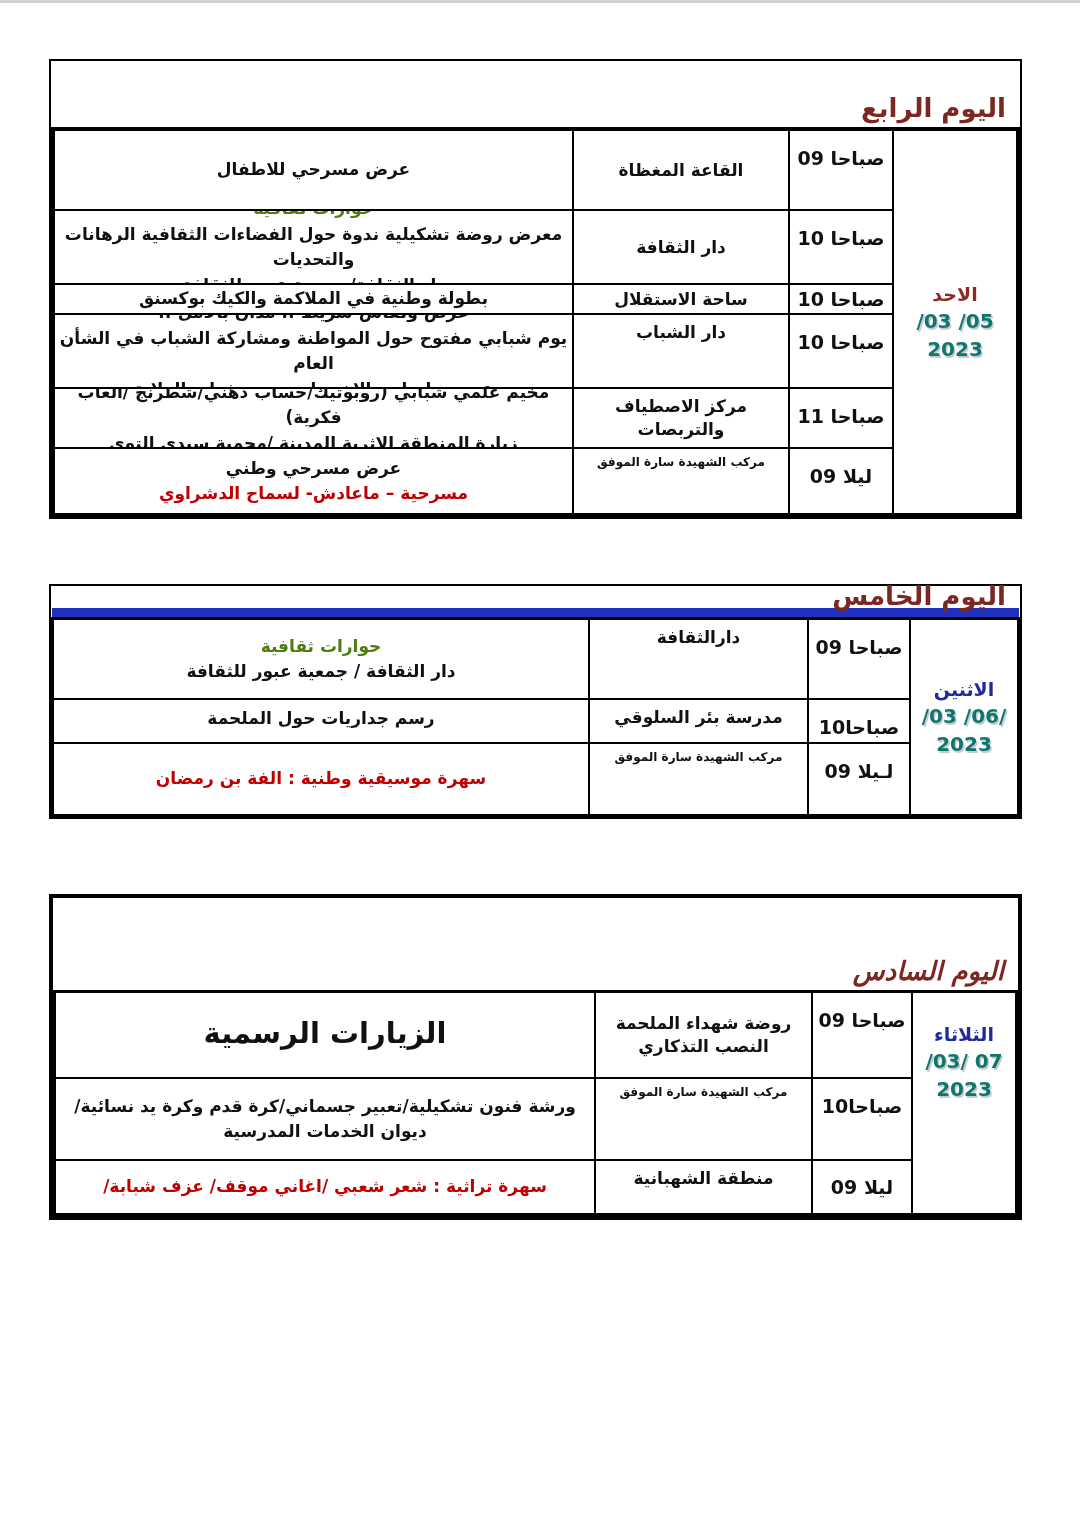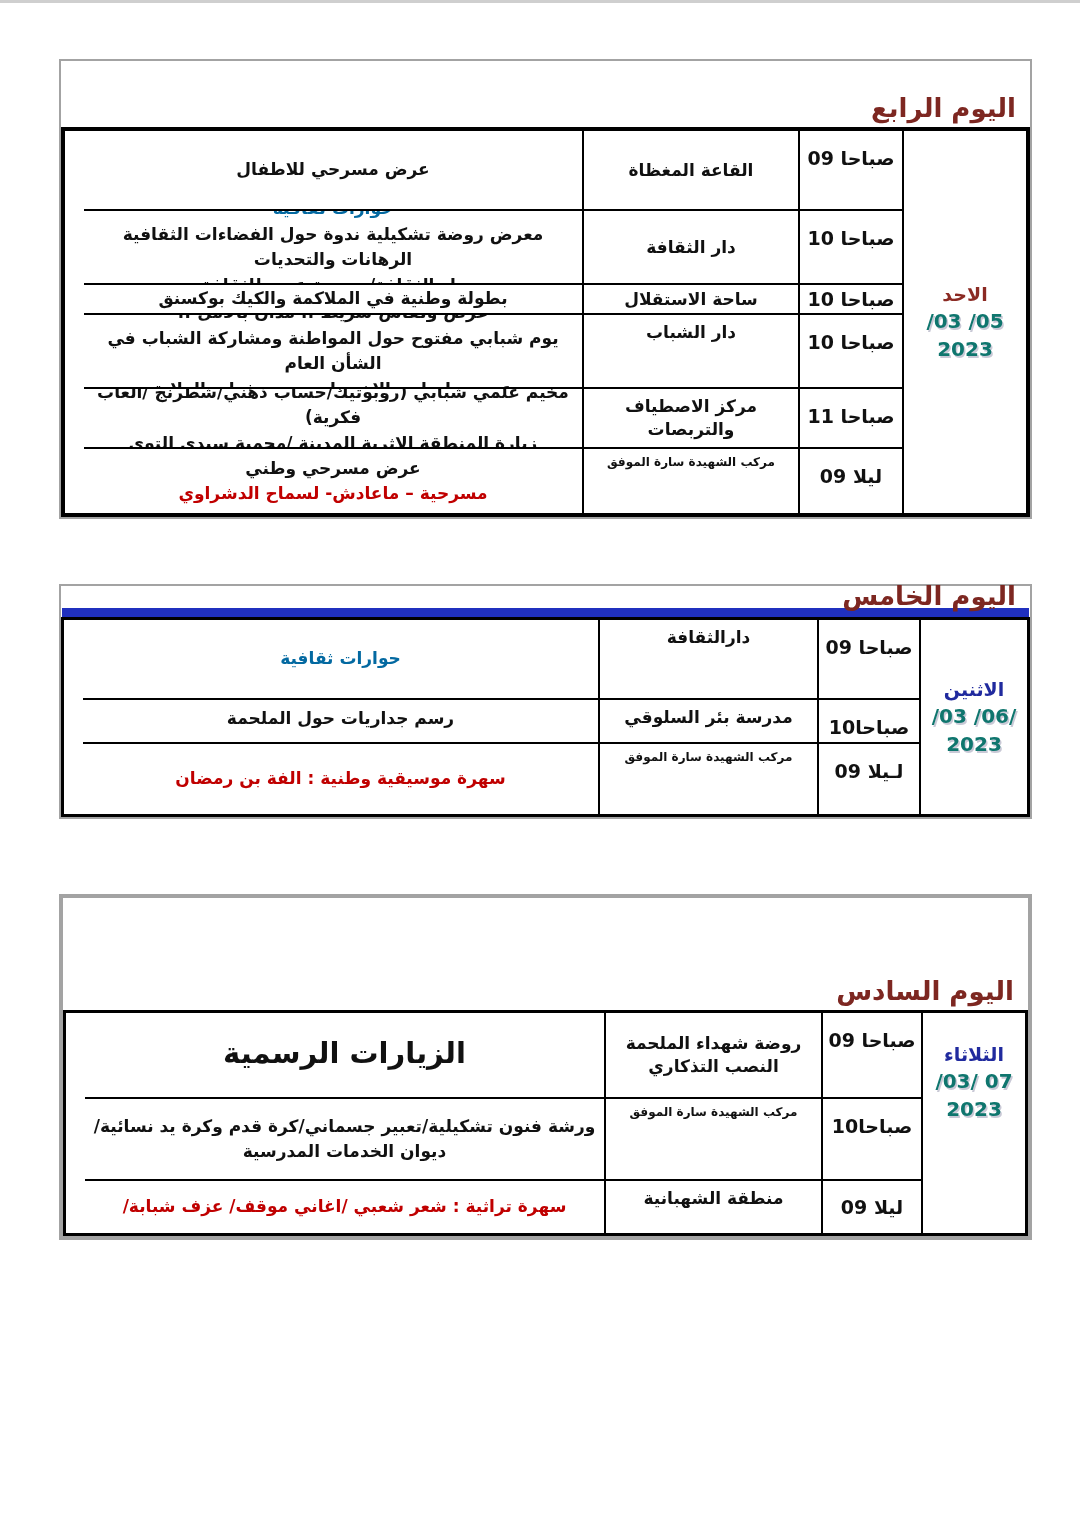--- a/index.html
+++ b/index.html
@@ -8,43 +8,43 @@
     width:1080px;height:1528px;
     margin:0 auto;
     background:#ffffff;
     border-top:3px solid #cfcfcf;
     font-family:"DejaVu Sans", sans-serif;
     direction:rtl;
     box-sizing:border-box;
   }
   .table-wrap{
     position:absolute;
-    right:48px;
+    right:58px;
     width:973px;
-    border:2px solid #a3a3a3;
+    border:2px solid #000000;
     box-sizing:border-box;
     background:#fff;
   }
   .table-wrap.t1{top:56px;}
   .table-wrap.t2{top:581px;}
   .table-wrap.t3{top:891px;border-width:4px;}
 
   .title-row{
     display:flex;
     align-items:flex-end;
     justify-content:flex-start;
     padding:2px 14px 4px 14px;
     box-sizing:border-box;
     font-weight:bold;
     font-size:26px;
     color:#7d2721;
   }
   .t1 .title-row{height:66px;}
   .t2 .title-row{height:22px;align-items:center;}
-  .t3 .title-row{height:112px;}
+  .t3 .title-row{height:92px;font-style:italic;}
 
   .blue-bar{height:9px;background:#2030bf;margin:0 1px;}
 
   .body-grid{
     display:grid;
     direction:rtl;
     border:4px solid #000;
     box-sizing:content-box;
   }
   .t2 .body-grid{border-width:3px;}
@@ -65,30 +65,30 @@
     overflow:hidden;
     box-sizing:border-box;
     padding:2px 4px;
     font-weight:bold;
     color:#111;
   }
   .cell.day{grid-column:1;grid-row:1 / -1;border-bottom:none;gap:4px;align-items:center;}
   .cell.time{grid-column:2;justify-content:flex-start;padding-top:16px;}
   .cell.time.vcenter{justify-content:center;padding-top:2px;}
   .cell.location{grid-column:3;}
-  .cell.activity{grid-column:4;border-left:none;margin-left:19px;}
+  .cell.activity{grid-column:4;border-left:none;}
   .cell.br-none{border-bottom:none;}
   .cell.top{justify-content:flex-start;padding-top:6px;}
   .cell.day.top{justify-content:flex-start;padding-top:30px;}
 
   .time-text{direction:ltr;unicode-bidi:isolate;font-size:19px;white-space:nowrap;}
   .loc-text{font-size:17px;line-height:1.35;}
   .loc-text.small{font-size:12px;line-height:1.3;}
   .act-line{font-size:17px;line-height:1.5;display:block;}
-  .act-line.c-blue{color:#0369a1;text-align:center;}
+  .act-line.c-blue{color:#4d7c0f;text-align:center;}
   .act-line.c-red{color:#c00000;}
   .act-line.c-big{font-size:29px;line-height:1.2;padding-bottom:4px;}
   .day-name{font-size:19px;color:#202a9e;}
   .day-name.maroon{color:#8b2a23;}
   .date-line{direction:ltr;unicode-bidi:isolate;font-size:20px;color:#0f766e;text-shadow:1.5px 1.5px 0 #c9c9d6;white-space:nowrap;}
 </style>
 </head>
 <body>
 
 <div class="page">
@@ -188,20 +188,21 @@
       </div>
 
       <div class="cell time">
           <span class="time-text">09 صباحا</span>
         </div>
       <div class="cell location top">
           <span class="loc-text">دارالثقافة</span>
         </div>
       <div class="cell activity">
         <span class="act-line c-blue">حوارات ثقافية</span>
+        <span class="act-line">دار الثقافة / جمعية عبور للثقافة</span>
       </div>
 
       <div class="cell time">
           <span class="time-text">10صباحا</span>
         </div>
       <div class="cell location top">
           <span class="loc-text">مدرسة بئر السلوقي</span>
         </div>
       <div class="cell activity top">
           <span class="act-line">رسم جداريات حول الملحمة</span>

